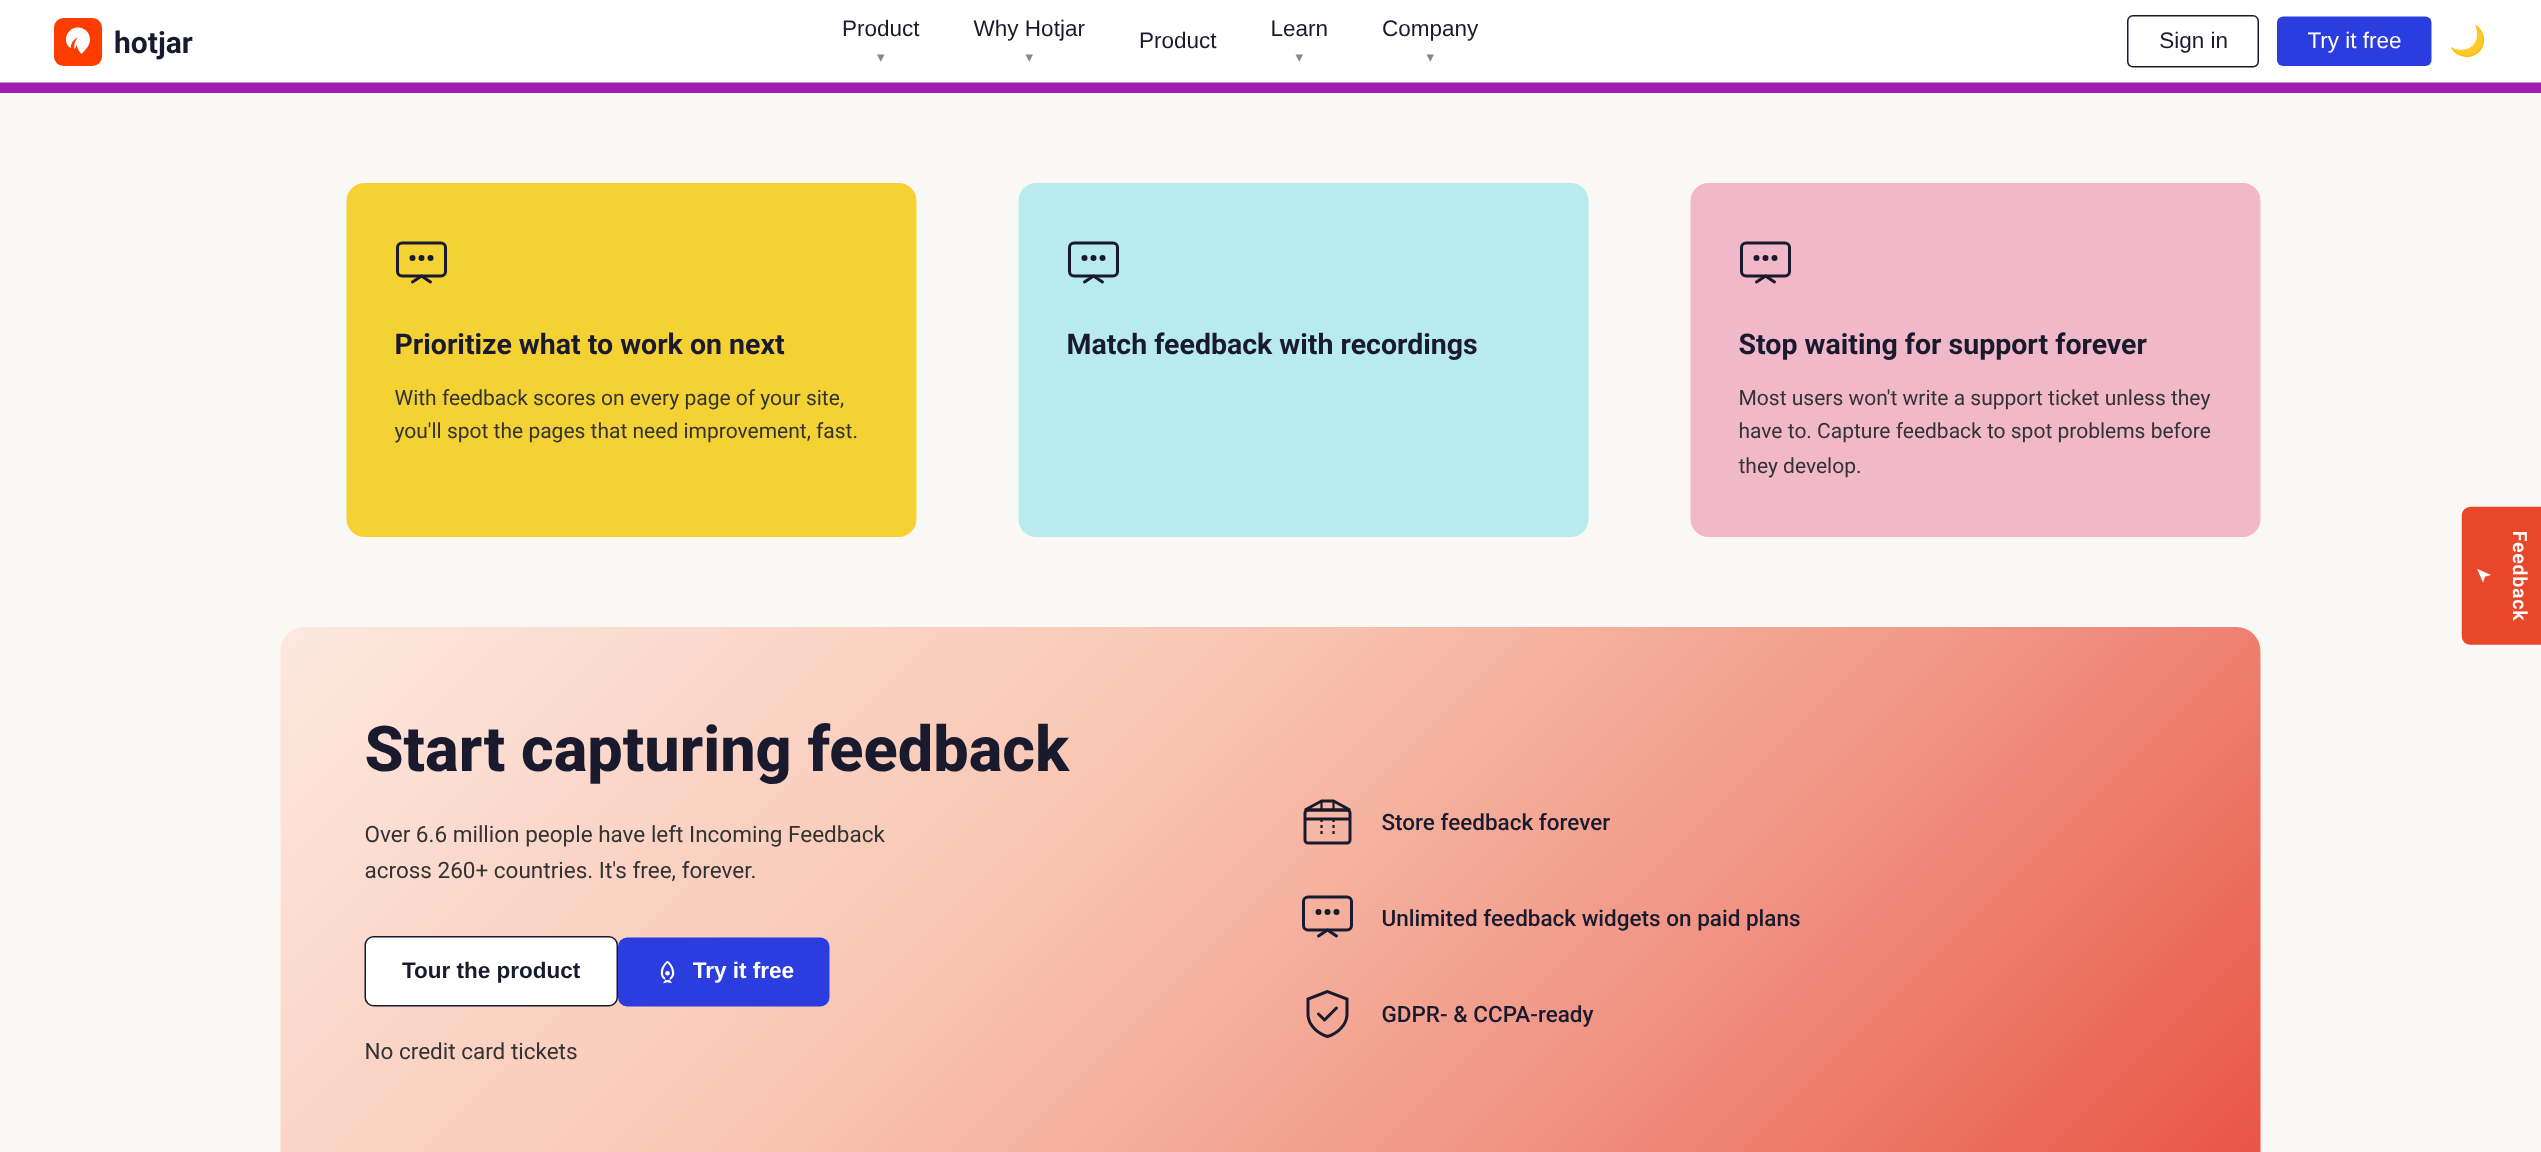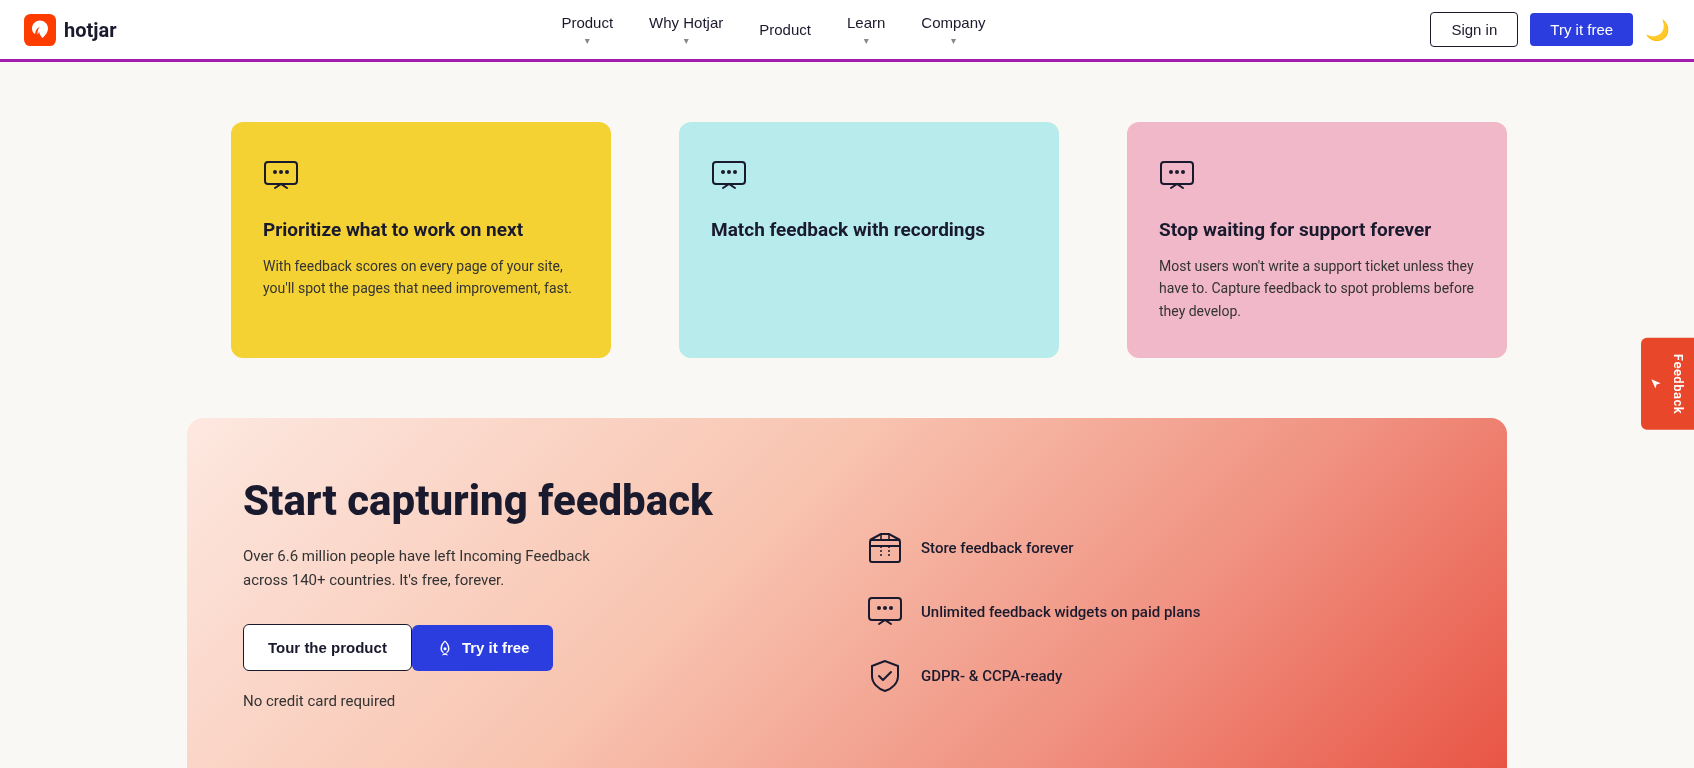--- a/index.html
+++ b/index.html
@@ -1,22 +1,22 @@
 <!DOCTYPE html>
 <html><head>
   <meta charset="utf-8">
   <style>
     * { margin: 0; padding: 0; box-sizing: border-box; }
     body { font-family: -apple-system, BlinkMacSystemFont, 'Segoe UI', Roboto, sans-serif; background: #faf8f5; color: #1a1a2e; }
 
     
     nav {
       display: flex; align-items: center; justify-content: space-between;
-      padding: 0 24px; height: 62px; background: #fff;
-      border-bottom: 3px solid #a21caf; position: sticky; top: 0; z-index: 100;
+      padding: 0 36px; height: 62px; background: #fff;
+      border-bottom: 7px solid #a21caf; position: sticky; top: 0; z-index: 100;
     }
     .nav-logo { display: flex; align-items: center; gap: 8px; text-decoration: none; }
     .nav-logo-icon { width: 32px; height: 32px; }
     .nav-links { display: flex; align-items: center; gap: 8px; }
     .nav-link {
       display: flex; align-items: center; gap: 4px;
       padding: 8px 14px; font-size: 15px; font-weight: 500;
       color: #1a1a2e; text-decoration: none; cursor: pointer; border: none; background: none; flex-direction: column;
     }
     .nav-chevron { font-size: 10px; color: #888; }
@@ -164,33 +164,33 @@
       </div>
       <h3>Stop waiting for support forever</h3>
       <p>Most users won't write a support ticket unless they have to. Capture feedback to spot problems before they develop.</p>
     </div>
 
   </div>
 
   <div class="cta-section">
     <div class="cta-left">
       <h2>Start capturing feedback</h2>
-      <p>Over 6.6 million people have left Incoming Feedback across 140+ countries. It's free, forever.</p>
+      <p>Over 6.6 million people have left Incoming Feedback across 260+ countries. It's free, forever.</p>
       <div class="cta-buttons">
         <button class="btn-tour">Tour the product</button>
         <button class="btn-try-cta">
           <svg width="18" height="18" viewBox="0 0 24 24" fill="white">
             <path d="M12 2C12 2 6 6 6 13C6 16 8 18 10 19L10 17C8.5 16 8 14.5 8 13C8 8 11 5 12 4C13 5 16 8 16 13C16 14.5 15.5 16 14 17L14 19C16 18 18 16 18 13C18 6 12 2 12 2Z"></path>
             <circle cx="12" cy="13" r="2" fill="white"></circle>
             <path d="M10 19L8 22L12 21L16 22L14 19" fill="white"></path>
           </svg>
           <span>Try it free</span>
         </button>
       </div>
-      <p class="no-credit">No credit card required</p>
+      <p class="no-credit">No credit card tickets</p>
     </div>
 
     <div class="cta-right">
       <div class="feature-item">
         <svg class="feature-icon" viewBox="0 0 36 36" fill="none" xmlns="http://www.w3.org/2000/svg">
           <rect x="3" y="10" width="30" height="22" rx="2" stroke="#1a1a2e" stroke-width="2" fill="none"></rect>
           <path d="M3 16H33" stroke="#1a1a2e" stroke-width="2"></path>
           <path d="M14 4L3 10H33L22 4H14Z" stroke="#1a1a2e" stroke-width="2" fill="none"></path>
           <path d="M14 4L14 10M22 4L22 10" stroke="#1a1a2e" stroke-width="1.5"></path>
           <path d="M14 16L14 28M22 16L22 28" stroke="#1a1a2e" stroke-width="1.5" stroke-dasharray="2 2"></path>

